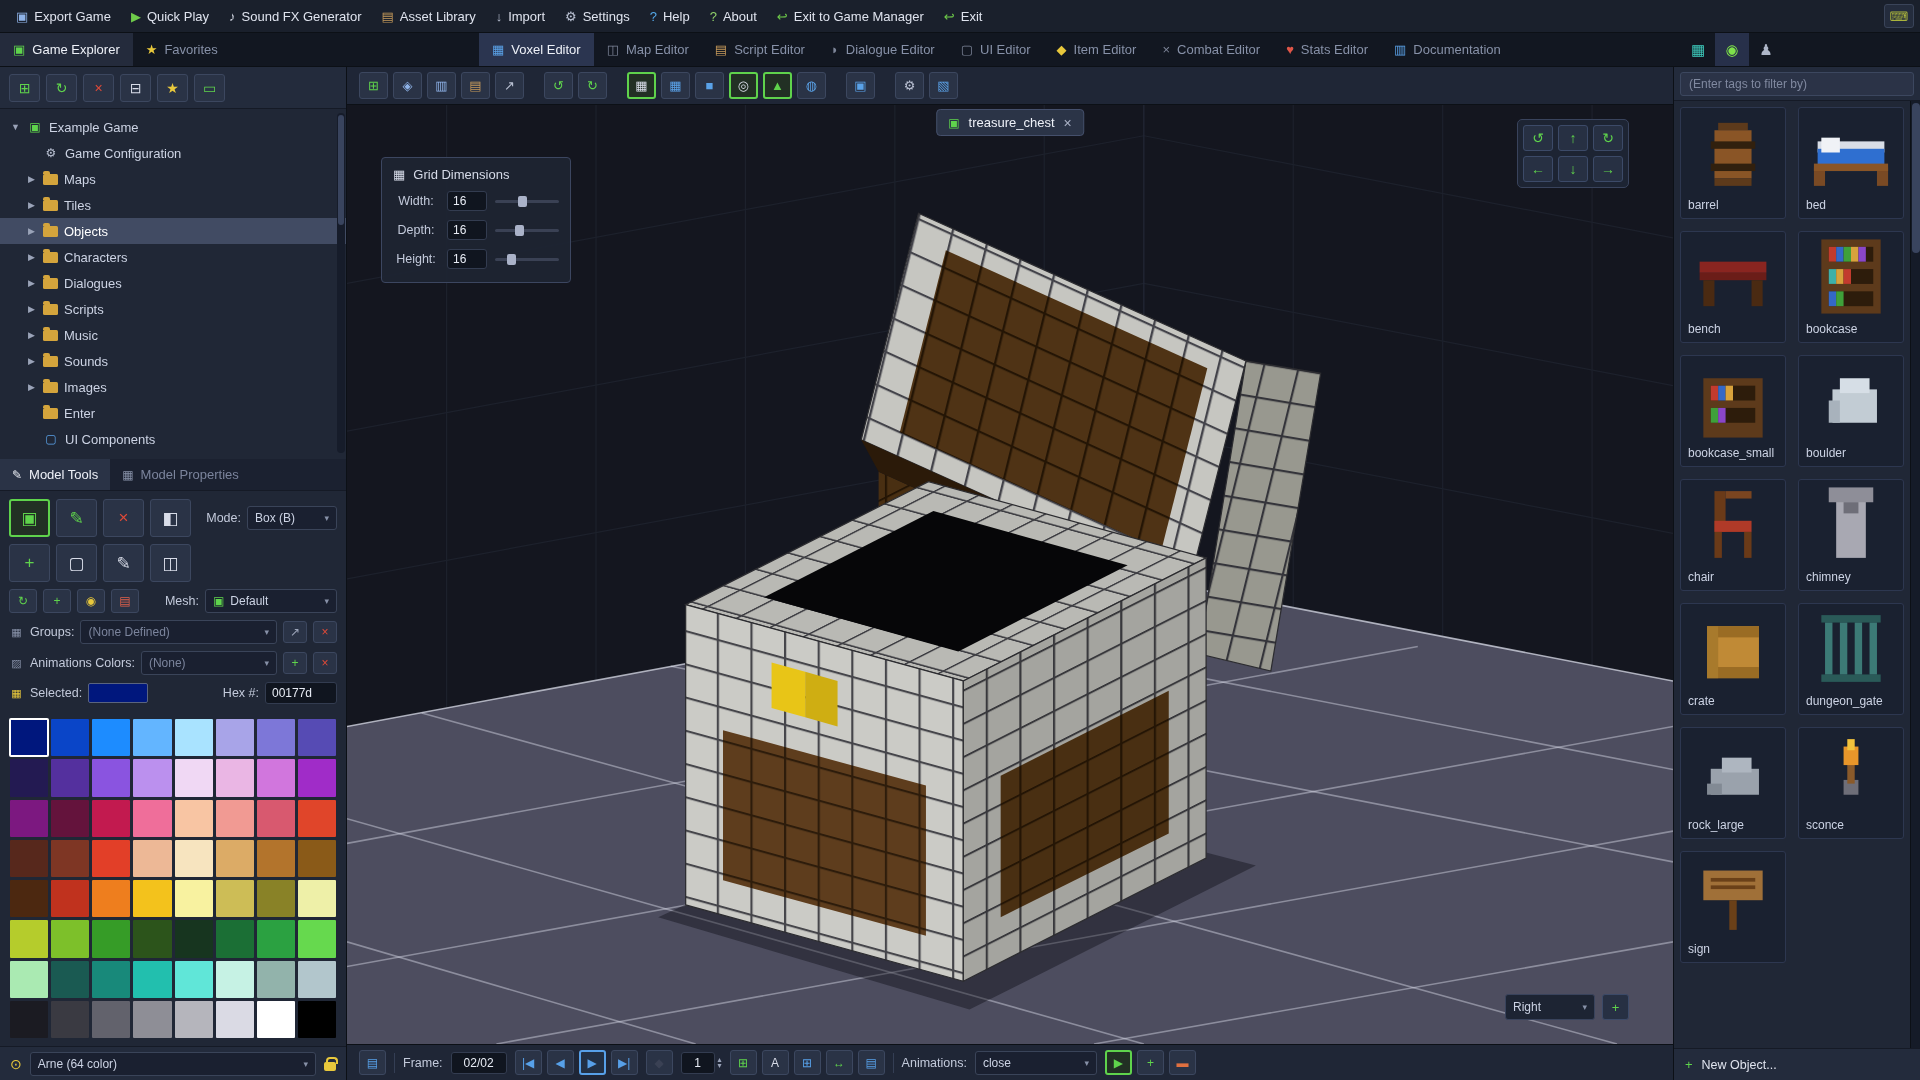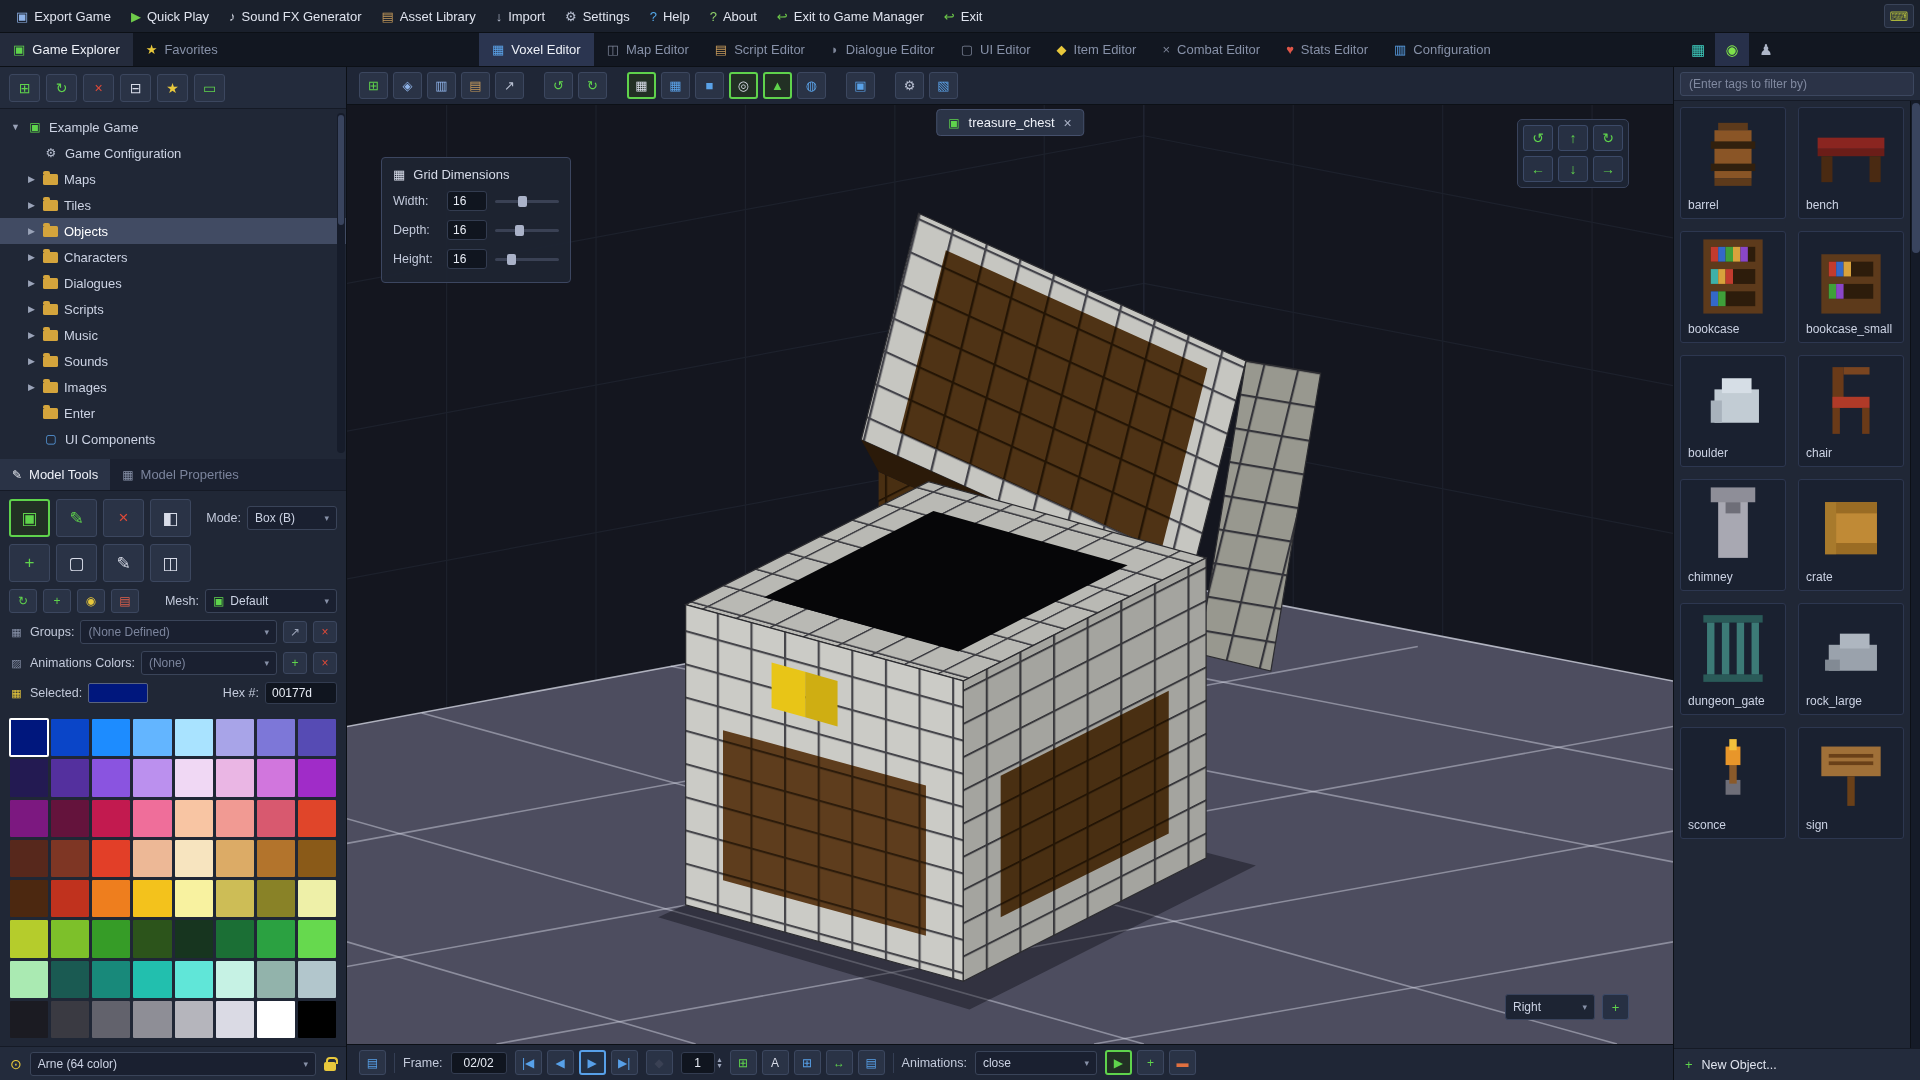--- a/index.html
+++ b/index.html
@@ -117,21 +117,21 @@
     height:27px; display:flex; align-items:center; gap:9px; background:#2b3447;
     border:1px solid #45506c; border-radius:4px; padding:0 11px; font-size:13px; color:#eef1f8; }
   .model-tab .g { color:#5fd34c; font-size:12px; }
   .model-tab .close { color:#aab2c6; font-size:14px; cursor:pointer; }
 
   .grid-panel { position:absolute; left:34px; top:52px; width:190px;
     background:rgba(30,36,50,0.94); border:1px solid #3c4660; border-radius:4px;
     padding:9px 11px 13px; }
   .gp-head { display:flex; align-items:center; gap:8px; font-size:13px; color:#d6dbe8; margin-bottom:6px; }
   .gp-row { display:flex; align-items:center; gap:8px; margin-top:9px; font-size:12.5px; color:#c3cadb; }
-  .gp-lbl { width:46px; text-align:left; }
+  .gp-lbl { width:46px; text-align:center; }
   .gp-inp { width:40px; height:20px; background:#10151f; border:1px solid #333c50;
     border-radius:3px; color:#e8ecf5; font-size:12px; padding:0 5px; }
   .gp-slider { position:relative; flex:1; height:16px; }
   .gp-track { position:absolute; left:0; right:0; top:7px; height:3px; background:#3a4154; border-radius:2px; }
   .gp-thumb { position:absolute; top:3px; width:9px; height:11px; background:#aab2c8;
     border-radius:2px; margin-left:-4px; }
 
   .rotate-pad { position:absolute; right:44px; top:14px; background:#1d2433;
     border:1px solid #39435c; border-radius:5px; padding:5px;
     display:grid; grid-template-columns:repeat(3,30px); gap:5px; }
@@ -269,21 +269,21 @@
       <div class="wtab">
        <span style="color:#7d8598">×</span>
        <span>Combat Editor</span>
       </div>
       <div class="wtab">
        <span style="color:#e05648">♥</span>
        <span>Stats Editor</span>
       </div>
       <div class="wtab">
        <span style="color:#5aa2e8">▥</span>
-       <span>Configuration</span>
+       <span>Documentation</span>
       </div>
     </div>
   <div class="tab-right" id="tabs-right">
       <div class="itab">
      <span style="color:#3ecfc0">▦</span>
       </div>
       <div class="itab active">
      <span style="color:#7ee24a">◉</span>
       </div>
       <div class="itab">
@@ -769,20 +769,31 @@
               <rect x="8" y="4" width="8" height="2" fill="#5d3a1b"></rect>
               <rect x="7" y="6" width="10" height="13" fill="#8a5526"></rect>
               <rect x="6" y="9" width="12" height="2" fill="#31200e"></rect>
               <rect x="6" y="15" width="12" height="2" fill="#31200e"></rect>
               <rect x="7" y="19" width="10" height="2" fill="#5d3a1b"></rect>
             </svg>
        <div class="model-label">barrel</div>
           </div>
           <div class="model-cell">
        <svg viewBox="0 0 24 24" preserveAspectRatio="xMidYMid meet">
+              <rect x="3" y="9" width="18" height="3" fill="#d8dde6"></rect>
+              <rect x="3" y="11" width="18" height="6" fill="#2f6fd0"></rect>
+              <rect x="4" y="8" width="5" height="4" fill="#f0f2f6"></rect>
+              <rect x="2" y="16" width="3" height="5" fill="#7a4a24"></rect>
+              <rect x="19" y="16" width="3" height="5" fill="#7a4a24"></rect>
+              <rect x="2" y="15" width="20" height="2" fill="#8a5526"></rect>
+            </svg>
+       <div class="model-label">bed</div>
+          </div>
+          <div class="model-cell">
+       <svg viewBox="0 0 24 24" preserveAspectRatio="xMidYMid meet">
               <rect x="3" y="8" width="18" height="3" fill="#8a2520"></rect>
               <rect x="3" y="11" width="18" height="2" fill="#6b1d18"></rect>
               <rect x="4" y="13" width="3" height="7" fill="#4a2a12"></rect>
               <rect x="17" y="13" width="3" height="7" fill="#4a2a12"></rect>
             </svg>
        <div class="model-label">bench</div>
           </div>
           <div class="model-cell">
        <svg viewBox="0 0 24 24" preserveAspectRatio="xMidYMid meet">
               <rect x="4" y="2" width="16" height="20" fill="#5d3a1b"></rect>

